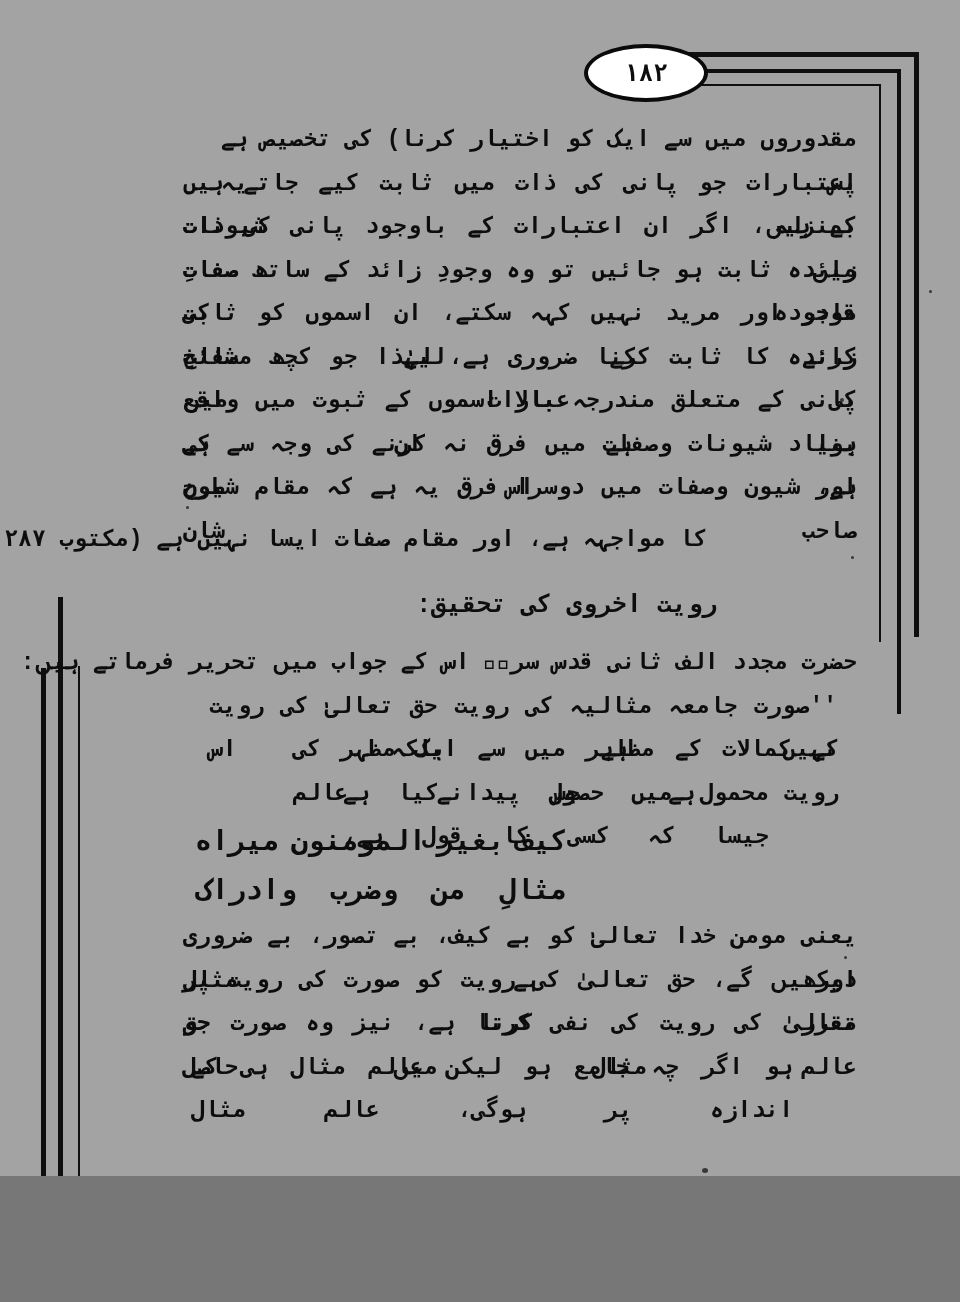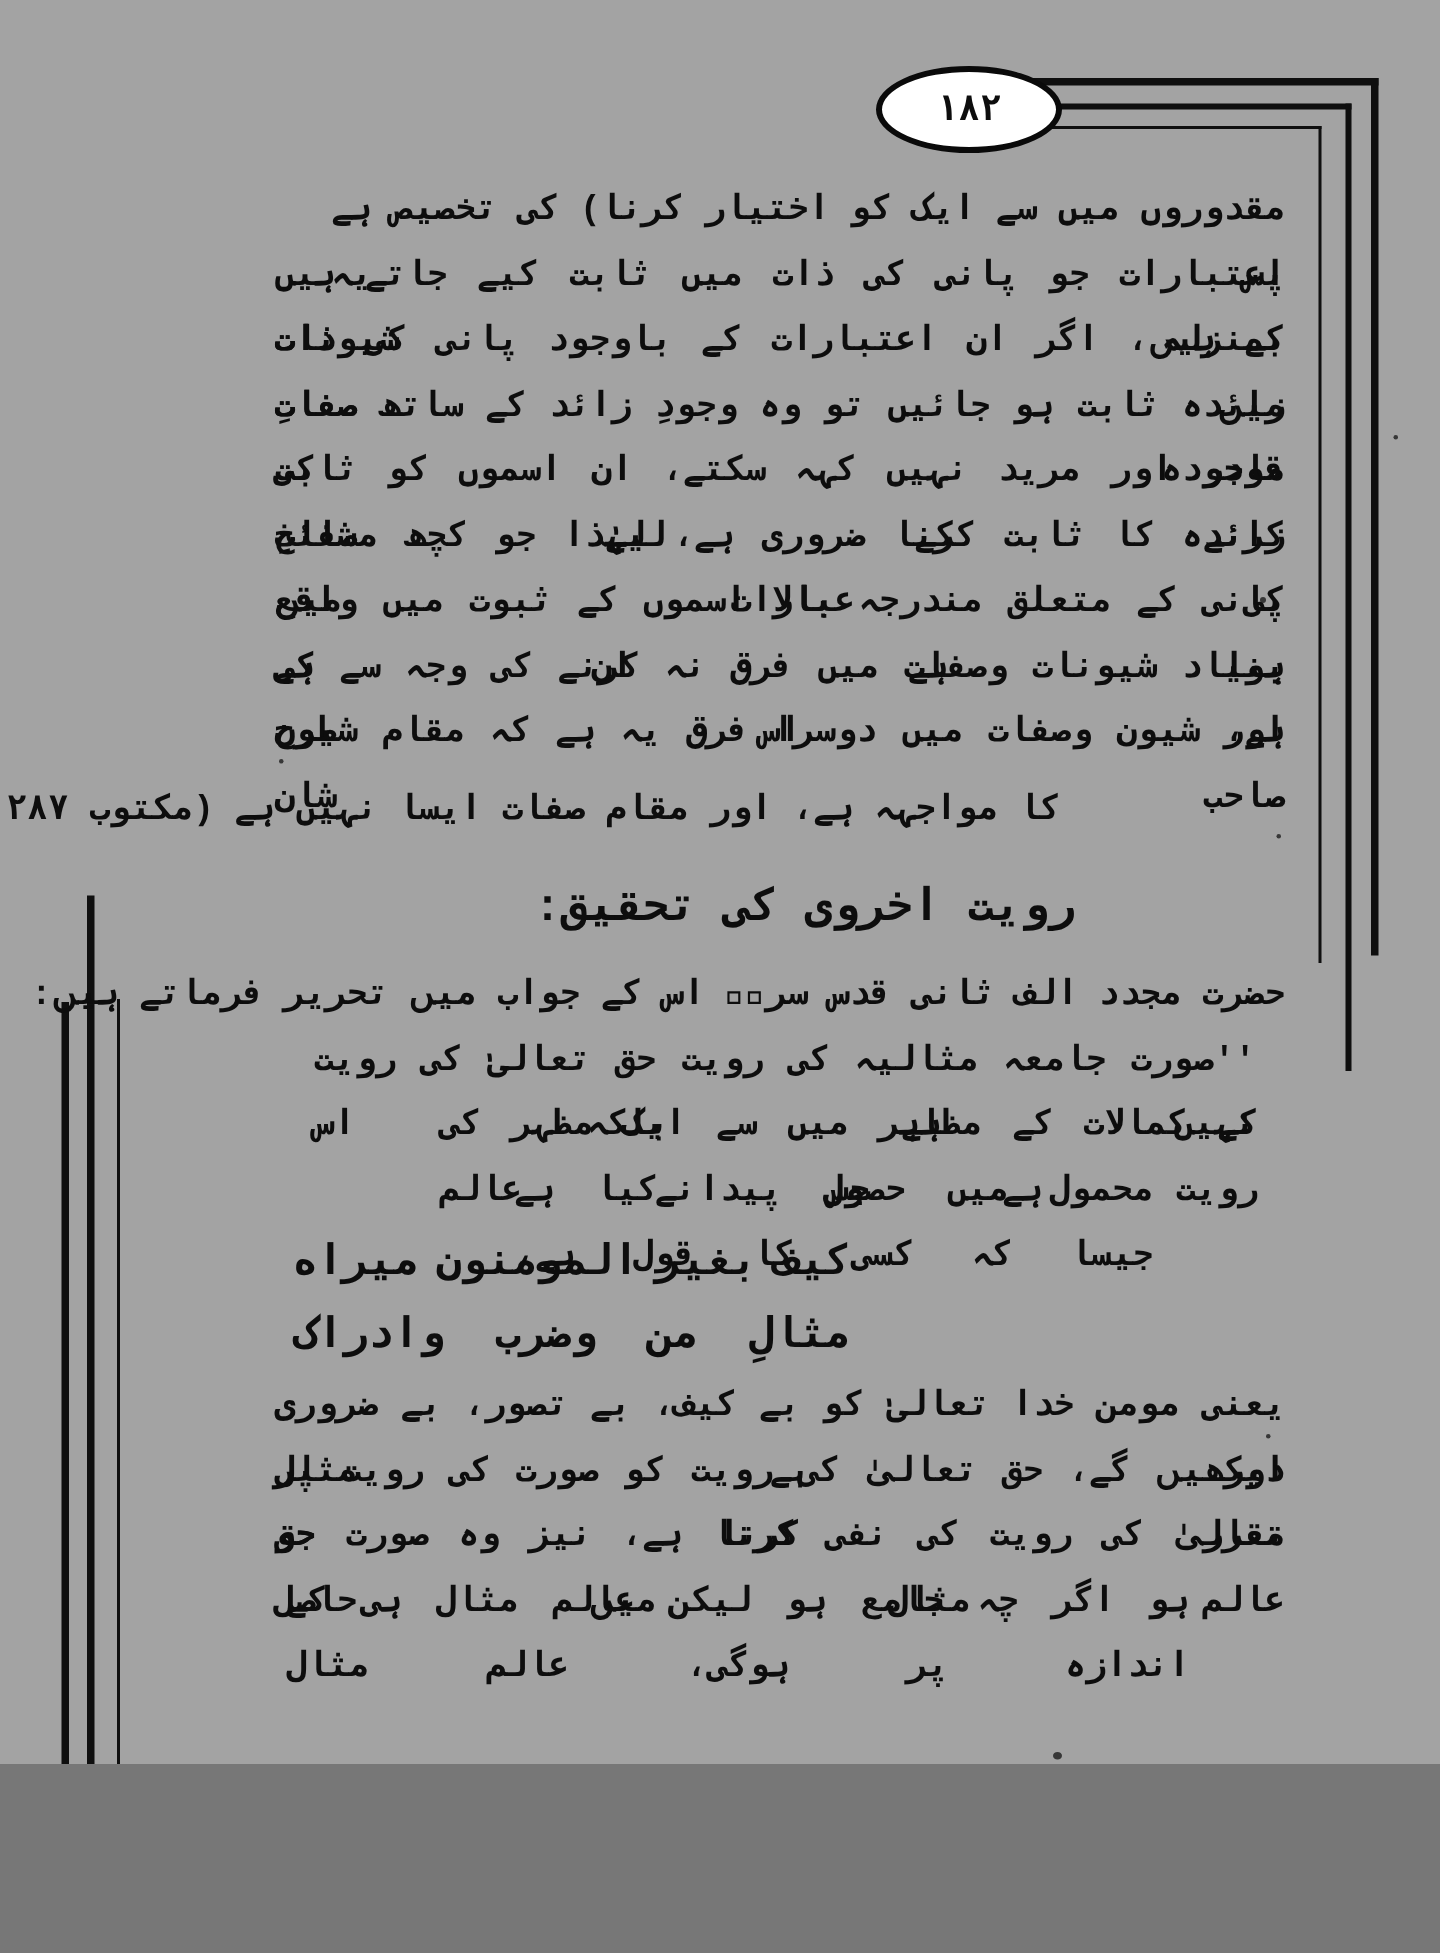--- a/index.html
+++ b/index.html
@@ -15,21 +15,21 @@
   
   .speck{position:absolute;background:#1c1c1c;border-radius:50%;z-index:2;opacity:.8;}
   
   .text{position:absolute;left:183px;top:119px;width:674px;z-index:2;
         font-weight:700;font-size:23px;}
   .ln{height:43.5px;line-height:43.5px;direction:rtl;}
   .j{text-align:justify;text-align-last:justify;text-justify:inter-word;}
   .nr{text-align:right;white-space:nowrap;}
   .i-l1{margin-left:38px;}
   .i-l12{margin-top:8px;margin-right:150px;}
-  .i-head{margin-top:20px;margin-right:140px;height:48px;line-height:48px;font-size:30px;}
+  .i-head{margin-top:20px;margin-right:140px;height:48px;line-height:48px;font-size:25px;}
   .i-l13{margin-top:12px;}
   .i-q1{margin-right:20px;margin-left:26px;}
   .i-q2{margin-right:18px;margin-left:110px;}
   .i-q3{margin-right:88px;margin-left:160px;}
   .i-l17{margin-top:2px;}
   .i-l20{margin-right:64px;margin-left:8px;}
   
   .verse{direction:ltr;display:flex;justify-content:space-between;align-items:center;
          width:372px;margin-left:12px;margin-right:auto;height:49px;font-size:28px;}
   .verse span{direction:rtl;unicode-bidi:embed;}

